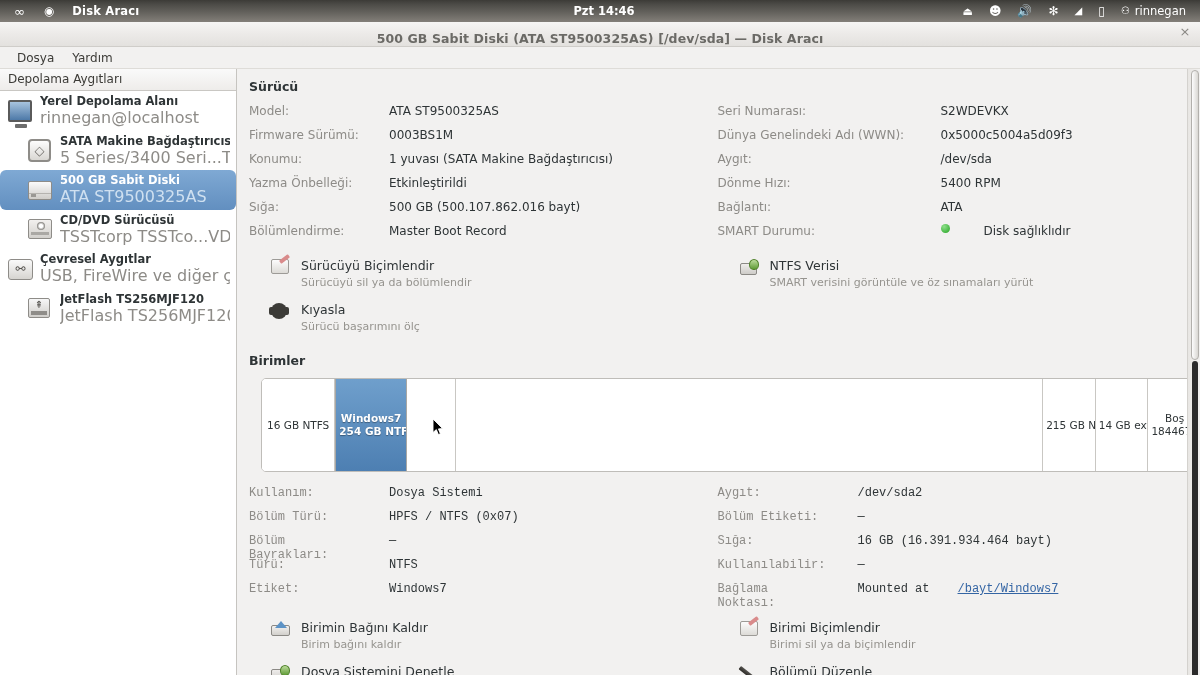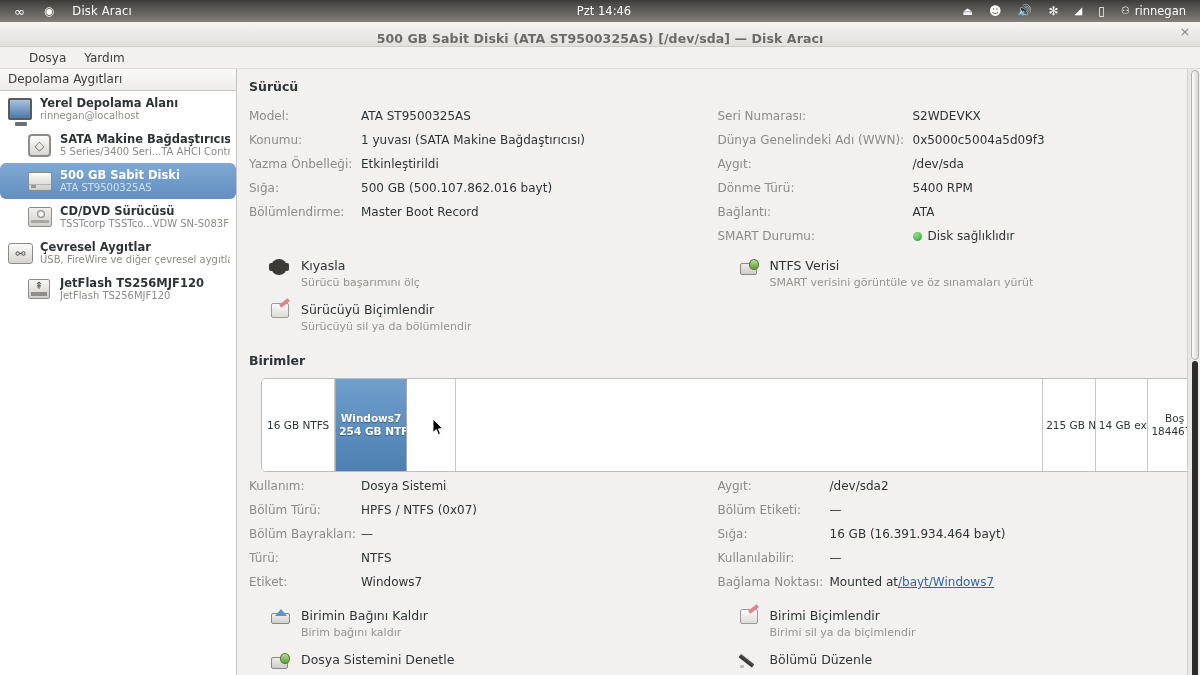--- a/index.html
+++ b/index.html
@@ -12,23 +12,23 @@
 
   
   #panel{
     height:22px;width:1200px;
     background:linear-gradient(to bottom,#3c3b37 0%,#4b4a46 18%,#63615c 55%,#837f79 100%);
     display:flex;align-items:center;
     color:#ffffff;font-size:11.5px;position:relative;
   }
   #panel .pitem{display:flex;align-items:center;height:22px;padding:0 9px;}
   #panel .pitem.logo{padding:0 12px 0 14px;}
-  #panel .title{font-weight:normal;letter-spacing:.2px;}
+  #panel .title{font-weight:bold;letter-spacing:.2px;}
   #panel .clock{
-    position:absolute;left:8px;right:0;text-align:center;font-weight:normal;
+    position:absolute;left:8px;right:0;text-align:center;font-weight:bold;
     font-size:11.5px;pointer-events:none;
   }
   #panel .right{margin-left:auto;display:flex;align-items:center;
     padding-right:6px;position:relative;z-index:2;}
   #panel .right .pitem{padding:0 8px;}
   .glyph{display:inline-block;line-height:1;}
   .user{display:flex;align-items:center;gap:5px;font-size:11.5px;}
 
   
   #titlebar{
@@ -39,21 +39,21 @@
   }
   #titlebar .wt{font-size:12.5px;font-weight:bold;color:#6b6a66;letter-spacing:.1px;}
   #titlebar .closex{
     position:absolute;right:8px;top:3px;width:14px;height:14px;
     color:#8a8884;font-size:13px;line-height:14px;text-align:center;cursor:pointer;
   }
 
   
   #menubar{
     height:21px;background:#f2f1f0;display:flex;align-items:center;
-    padding-left:20px;border-bottom:1px solid #dedcd8;
+    padding-left:8px;border-bottom:1px solid #dedcd8;
   }
   #menubar .mi{padding:2px 9px;font-size:12px;color:#3c3b37;cursor:default;}
 
   
   #split{display:flex;width:1200px;height:608px;background:#f2f1f0;}
 
   
   #sidebar{
     width:237px;height:608px;background:#ffffff;
     border-right:1px solid #c6c4c0;box-sizing:border-box;
@@ -63,21 +63,21 @@
     height:21px;line-height:21px;padding-left:8px;
     background:linear-gradient(to bottom,#fafafa,#eeecea);
     border-bottom:1px solid #c9c7c3;font-size:12px;color:#3c3b37;
   }
   .dev{display:flex;align-items:center;padding:3px 6px 3px 8px;min-height:30px;cursor:pointer;}
   .dev.child{padding-left:28px;}
   .dev.sel{background:linear-gradient(to bottom,#7fa9d4,#628fc0);border-radius:6px;}
   .dev .ico{width:26px;height:26px;flex:0 0 26px;margin-right:6px;position:relative;}
   .dev .txt{display:flex;flex-direction:column;line-height:1.22;overflow:hidden;}
   .dev .t1{font-size:11.5px;font-weight:bold;color:#2e3436;white-space:nowrap;}
-  .dev .t2{font-size:10px;color:#8d8b87;white-space:nowrap;}
+  .dev .t2{font-size:16px;color:#8d8b87;white-space:nowrap;}
   .dev.sel .t1{color:#ffffff;}
   .dev.sel .t2{color:#cfe0f0;}
 
   
   .i-monitor{width:24px;height:22px;margin-top:2px;
     background:linear-gradient(to bottom,#a7c3de,#4d79a8);
     border:2px solid #5a5a5a;border-radius:2px;box-sizing:border-box;}
   .i-monitor:after{content:"";position:absolute;left:7px;bottom:-4px;width:12px;height:4px;background:#6d6d6d;border-radius:1px;}
   .i-sata{width:23px;height:23px;margin-top:2px;border:2px solid #8e8c88;border-radius:4px;
     background:linear-gradient(to bottom,#fdfdfd,#d9d7d3);box-sizing:border-box;
@@ -103,21 +103,21 @@
   #content{
     flex:1;height:608px;position:relative;overflow:hidden;
     background:#f2f1f0;padding:0 0 0 0;box-sizing:border-box;
   }
   #inner{padding:8px 14px 0 12px;}
   .sechead{font-size:12.5px;font-weight:bold;color:#2e3436;margin:2px 0 10px 0;}
 
   .cols{display:flex;}
   .col{width:480px;}
   .col.right{margin-left:0;}
-  .row{display:flex;align-items:center;height:24px;}
+  .row{display:flex;align-items:flex-start;height:24px;gap:28px;}
   .lbl{color:#8d8b87;font-size:12px;}
   .val{color:#2e3436;font-size:12px;}
   .drive .lbl{width:112px;}
   .drive .rlbl{width:195px;}
   .vol .lbl{width:112px;}
   .vol .rlbl{width:112px;}
 
   .greendot{display:inline-block;width:9px;height:9px;border-radius:50%;
     background:radial-gradient(circle at 35% 30%,#8ee08a,#23a321);margin-right:6px;}
 
@@ -295,20 +295,24 @@
 
       <div class="sechead">Sürücü</div>
 
       <div class="cols drive">
         <div class="col">
           <div class="row">
             <span class="lbl">Model:</span>
             <span class="val">ATA ST9500325AS</span>
           </div>
           <div class="row">
+            <span class="lbl">Firmware Sürümü:</span>
+            <span class="val">0003BS1M</span>
+          </div>
+          <div class="row">
             <span class="lbl">Konumu:</span>
             <span class="val">1 yuvası (SATA Makine Bağdaştırıcısı)</span>
           </div>
           <div class="row">
             <span class="lbl">Yazma Önbelleği:</span>
             <span class="val">Etkinleştirildi</span>
           </div>
           <div class="row">
             <span class="lbl">Sığa:</span>
             <span class="val">500 GB (500.107.862.016 bayt)</span>
@@ -326,53 +330,53 @@
           </div>
           <div class="row">
             <span class="lbl rlbl">Dünya Genelindeki Adı (WWN):</span>
             <span class="val">0x5000c5004a5d09f3</span>
           </div>
           <div class="row">
             <span class="lbl rlbl">Aygıt:</span>
             <span class="val">/dev/sda</span>
           </div>
           <div class="row">
-            <span class="lbl rlbl">Dönme Türü:</span>
+            <span class="lbl rlbl">Dönme Hızı:</span>
             <span class="val">5400 RPM</span>
           </div>
           <div class="row">
             <span class="lbl rlbl">Bağlantı:</span>
             <span class="val">ATA</span>
           </div>
           <div class="row">
             <span class="lbl rlbl">SMART Durumu:</span>
             <span class="greendot"></span>
             <span class="val">Disk sağlıklıdır</span>
           </div>
         </div>
       </div>
 
       <div class="acts">
         <div class="actcol">
           <div class="act">
             <div class="aico">
+                <div class="ic-format"></div>
+              </div>
+            <div class="atext">
+              <span class="a1">Sürücüyü Biçimlendir</span>
+              <span class="a2">Sürücüyü sil ya da bölümlendir</span>
+            </div>
+          </div>
+          <div class="act">
+            <div class="aico">
                 <div class="ic-gear"></div>
               </div>
             <div class="atext">
               <span class="a1">Kıyasla</span>
               <span class="a2">Sürücü başarımını ölç</span>
-            </div>
-          </div>
-          <div class="act">
-            <div class="aico">
-                <div class="ic-format"></div>
-              </div>
-            <div class="atext">
-              <span class="a1">Sürücüyü Biçimlendir</span>
-              <span class="a2">Sürücüyü sil ya da bölümlendir</span>
             </div>
           </div>
         </div>
         <div class="actcol">
           <div class="act">
             <div class="aico">
                 <div class="ic-smart"></div>
               </div>
             <div class="atext">
               <span class="a1">NTFS Verisi</span>
@@ -406,21 +410,21 @@
           <span class="pl" style="line-height:1.25;">
             <span>Boş</span><br>
             <span>18446744 ...</span>
           </span>
         </div>
         <svg id="cursor" viewBox="0 0 11 17">
           <polygon points="0,0 0,13.5 3.3,10.6 5.4,15.6 7.4,14.7 5.4,9.9 9.6,9.6" fill="#000000" stroke="#ffffff" stroke-width="0.9"></polygon>
         </svg>
       </div>
 
-      <div class="cols vol" style="margin-top:2px;">
+      <div class="cols vol" style="margin-top:14px;font-family:Liberation Mono, monospace;">
         <div class="col">
           <div class="row">
             <span class="lbl">Kullanım:</span>
             <span class="val">Dosya Sistemi</span>
           </div>
           <div class="row">
             <span class="lbl">Bölüm Türü:</span>
             <span class="val">HPFS / NTFS (0x07)</span>
           </div>
           <div class="row">

